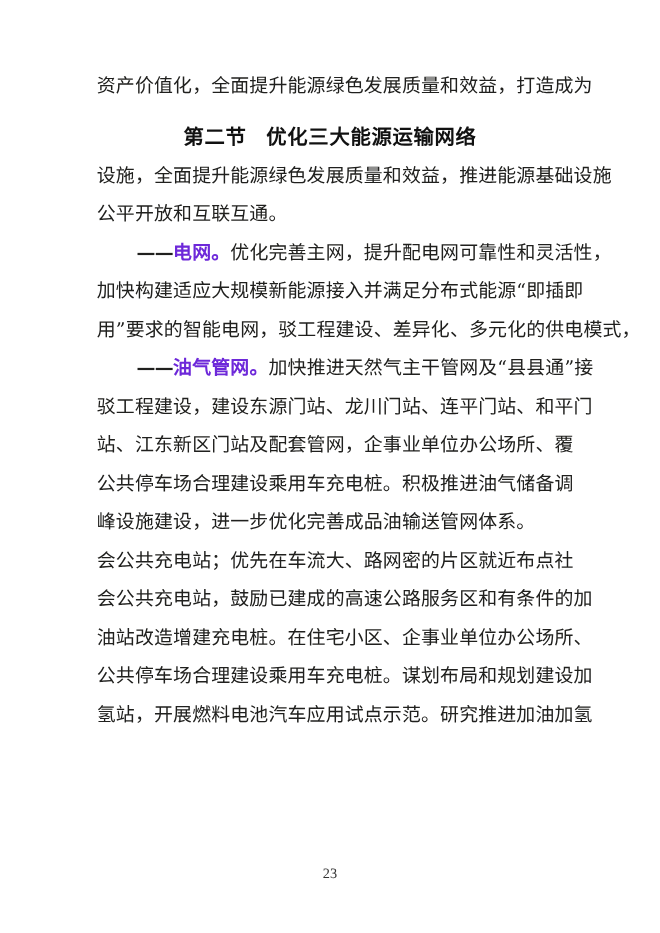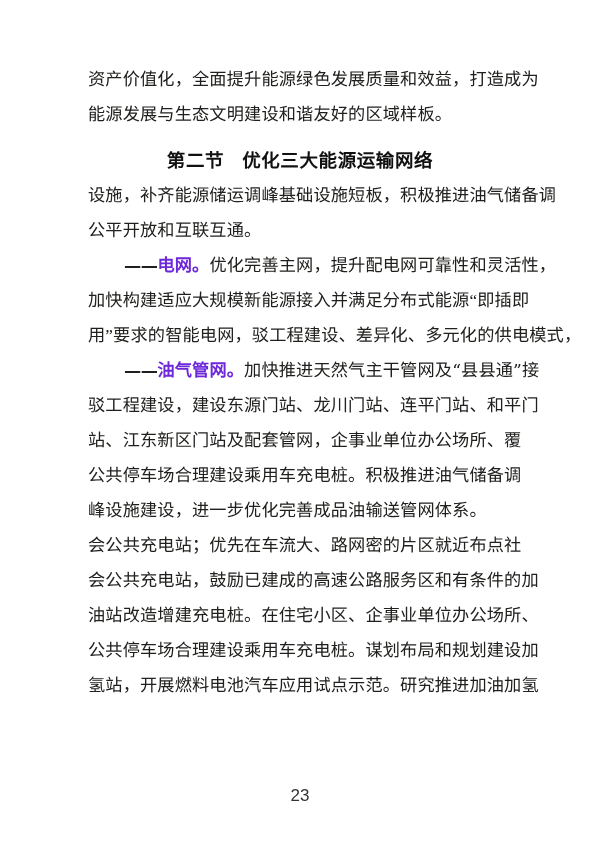--- a/index.html
+++ b/index.html
@@ -43,21 +43,20 @@
     line-height: 35px;
     font-size: 17.2px;
     letter-spacing: 0.15px;
     white-space: nowrap;
     color: #20201e;
   }
 
   .line.justify {
     display: flex;
     justify-content: space-between;
-    font-family: Liberation Serif, serif;
   }
 
   .line.justify > span {
     display: inline-block;
   }
 
   .indent2 {
     padding-left: 36px;
   }
 
@@ -86,47 +85,44 @@
     font-weight: bold;
     color: #6d28d9;
   }
 
   .page-number {
     position: absolute;
     left: 0;
     top: 786px;
     width: 600px;
     text-align: center;
-    font-size: 17px;
+    font-size: 13px;
     color: #333333;
-    font-family: Liberation Sans, sans-serif;
+    font-family: Liberation Serif, serif;
   }
 </style>
 </head>
 <body>
 
 <div class="page">
   <div class="content">
 
     <div class="para">
       <div class="line justify">
         <span>资产价值化，全面提升能源绿色发展质量和效益，打造成为</span>
       </div>
-      <div class="line">
-        <span>能源发展与生态文明建设和谐友好的区域样板。</span>
-      </div>
     </div>
 
     <div class="section-title">
       <span>第二节</span><span class="title-gap"></span><span>优化三大能源运输网络</span>
     </div>
 
     <div class="para">
       <div class="line justify">
-        <span>设施，补齐能源储运调峰基础设施短板，积极推进油气储备调</span>
+        <span>设施，全面提升能源绿色发展质量和效益，推进能源基础设施</span>
       </div>
       <div class="line">
         <span>公平开放和互联互通。</span>
       </div>
     </div>
 
     <div class="para">
       <div class="line indent2">
         <span class="dash">——</span><span class="b">电网。</span><span>优化完善主网，提升配电网可靠性和灵活性，</span>
       </div>

